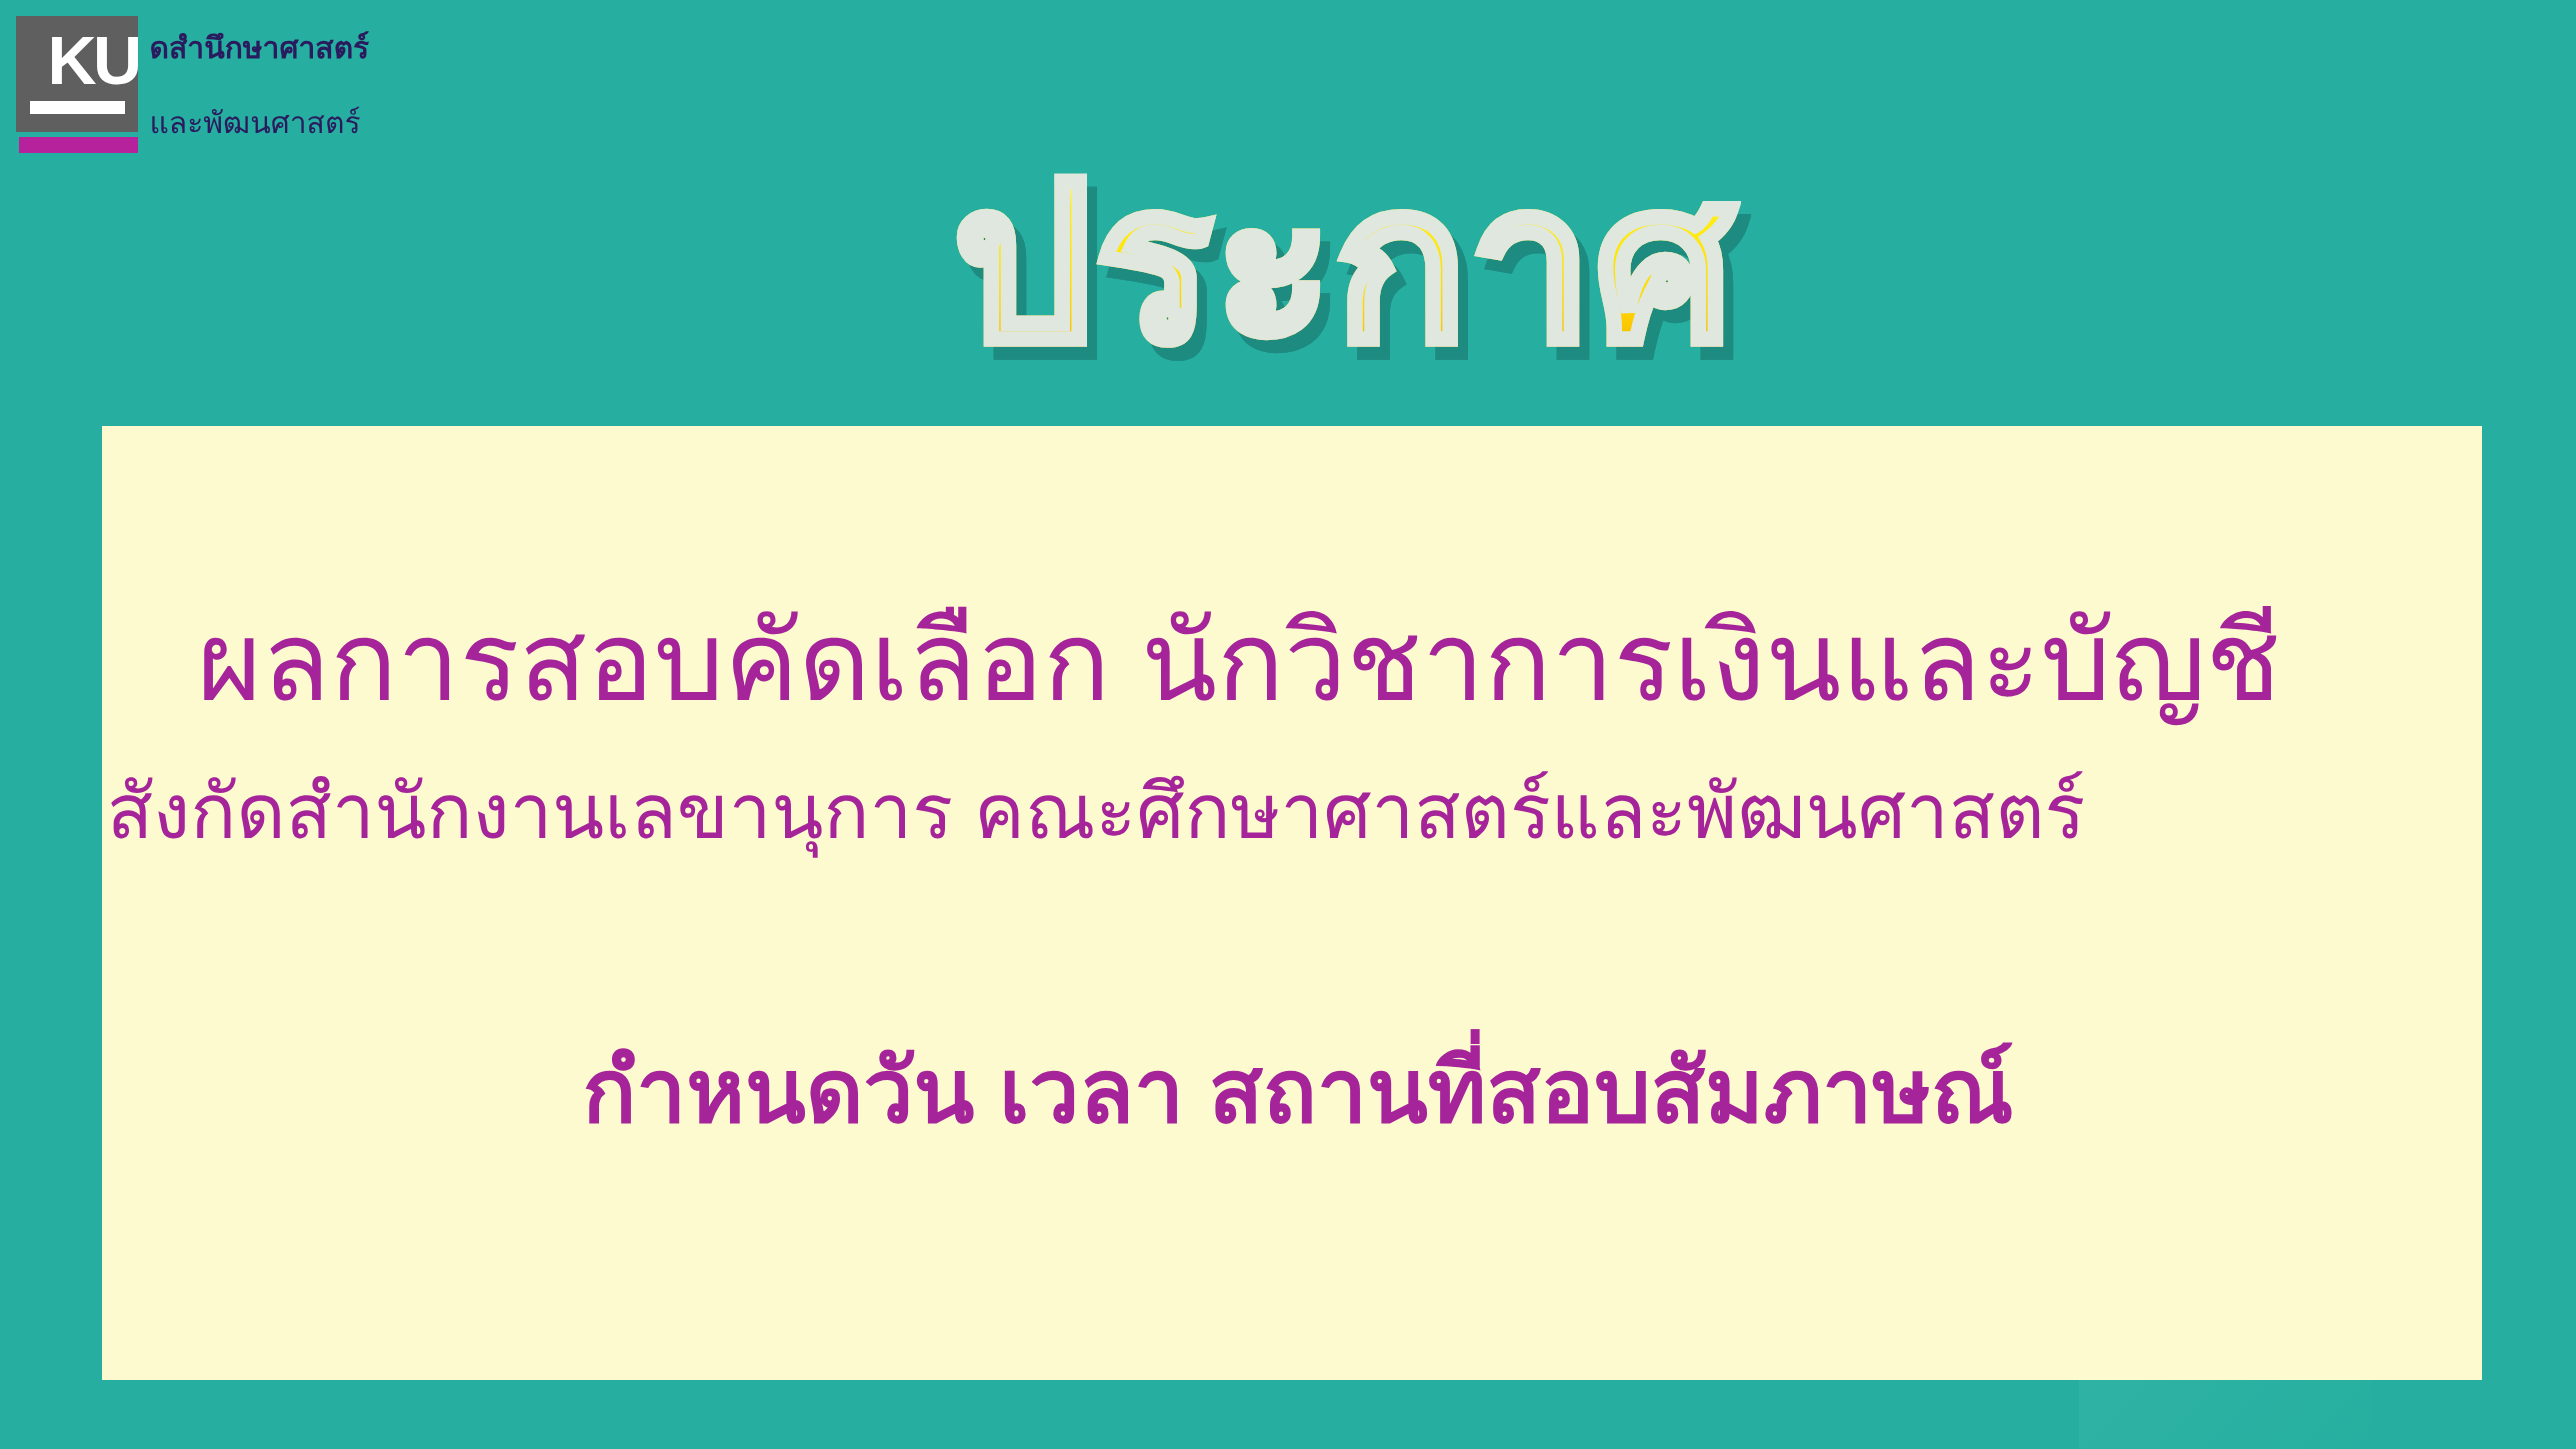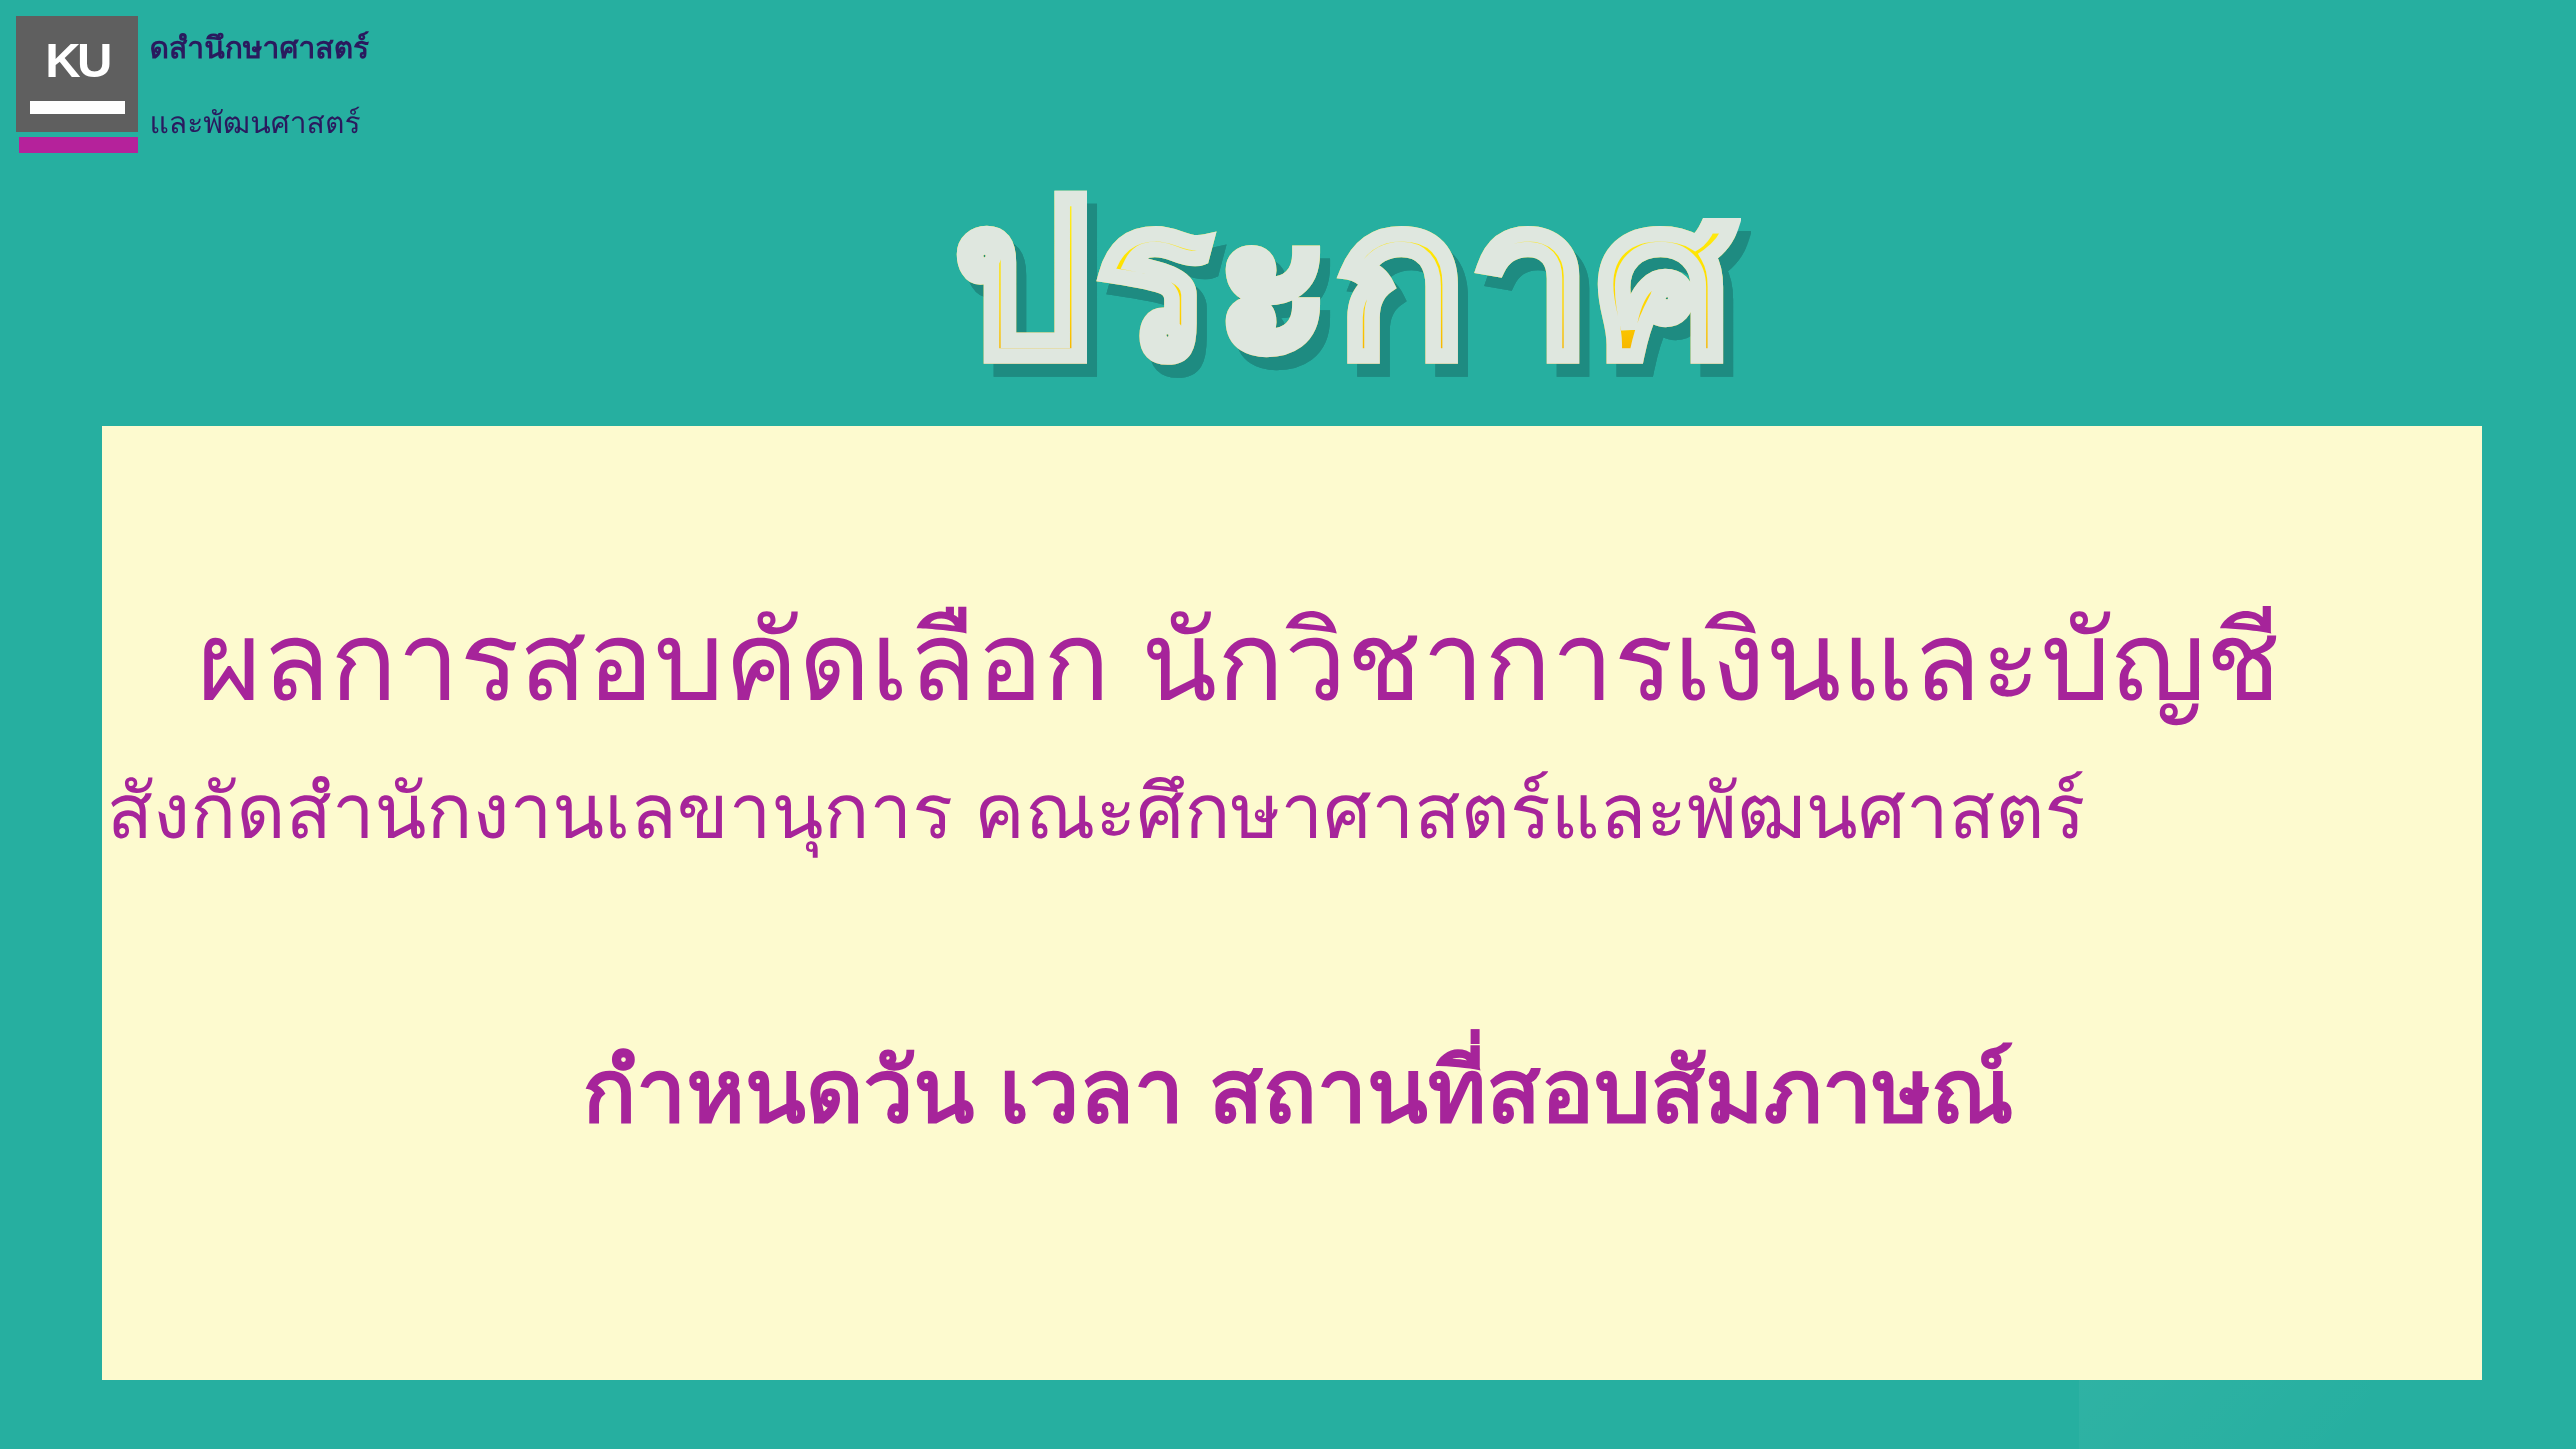--- a/index.html
+++ b/index.html
@@ -58,24 +58,25 @@
   }
   #logo-ku {
     position: absolute;
     left: 0;
     top: 5.8px;
     width: 122px;
     height: 76px;
     color: #ffffff;
     font-family: "Liberation Sans", "DejaVu Sans", sans-serif;
     font-weight: 700;
-    font-size: 49px;
+    font-size: 68px;
     line-height: 76px;
     text-align: center;
     letter-spacing: -3.6px;
+    padding-left: 16px;
   }
   #logo-rule-white {
     position: absolute;
     left: 14px;
     top: 85px;
     width: 95px;
     height: 13px;
     background: #ffffff;
   }
   #logo-rule-magenta {
@@ -114,21 +115,21 @@
     position: absolute;
     left: 596px;
     top: 14.5px;
     width: 1498px;
     height: 378px;
     display: flex;
     align-items: flex-end;
     justify-content: center;
   }
   #poster-title-text {
-    font-family: Liberation Sans, sans-serif;
+    font-family: Liberation Mono, monospace;
     font-weight: 700;
     font-size: 218px;
     line-height: 1.02;
     white-space: nowrap;
     letter-spacing: 2.9px;
     background: linear-gradient(180deg,
                 #fff9c8 0%,
                 #ffee1f 16%,
                 #ffe400 40%,
                 #ffd400 62%,

